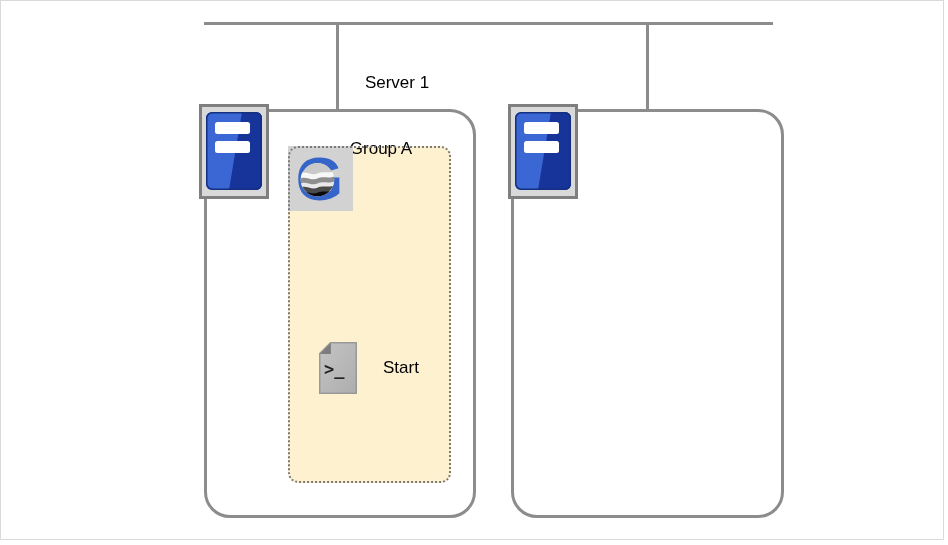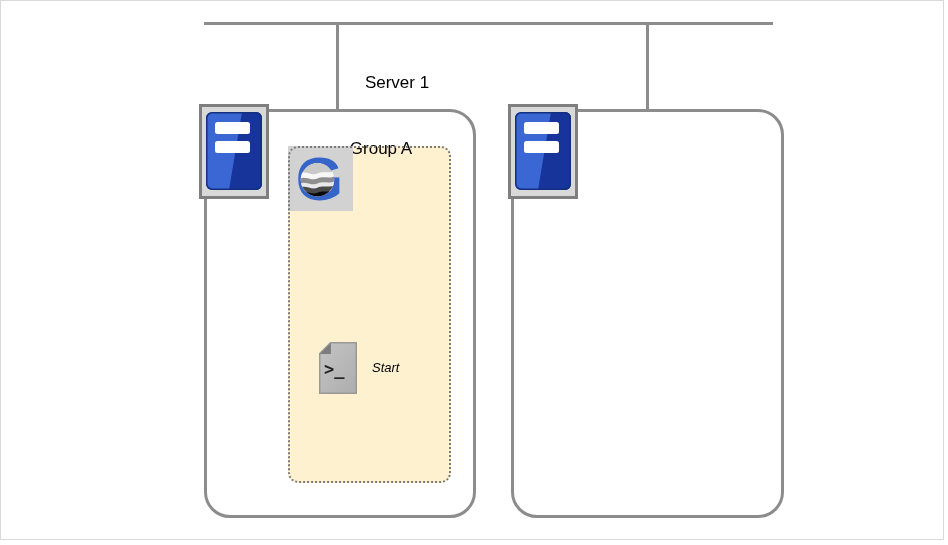--- a/index.html
+++ b/index.html
@@ -33,21 +33,21 @@
   .group-box { position:absolute; left:287px; top:145px; width:163px; height:337px;
                background:#fdf1d0; border-radius:10px; }
   .group-border { position:absolute; left:0; top:0; right:0; bottom:0;
                   border:2px dotted #7a7a7a; border-radius:10px;
                   z-index:3; pointer-events:none; }
   .logo-icon { position:absolute; left:0; top:0; width:65px; height:65px; z-index:2; }
 
   .start-item { position:absolute; left:31px; top:196px; display:flex;
                 align-items:center; z-index:1; }
   .script-icon { width:38px; height:52px; flex:0 0 auto; }
-  .start-label { margin-left:15px; font-size:13px; line-height:20px;font-style:italic; }
+  .start-label { margin-left:26px; font-size:17px; line-height:20px; }
 </style>
 </head>
 <body>
 
 <div class="page">
   <div class="canvas">
 
     <svg width="0" height="0" style="position:absolute" aria-hidden="true">
       <defs>
         <clipPath id="towerClip">

